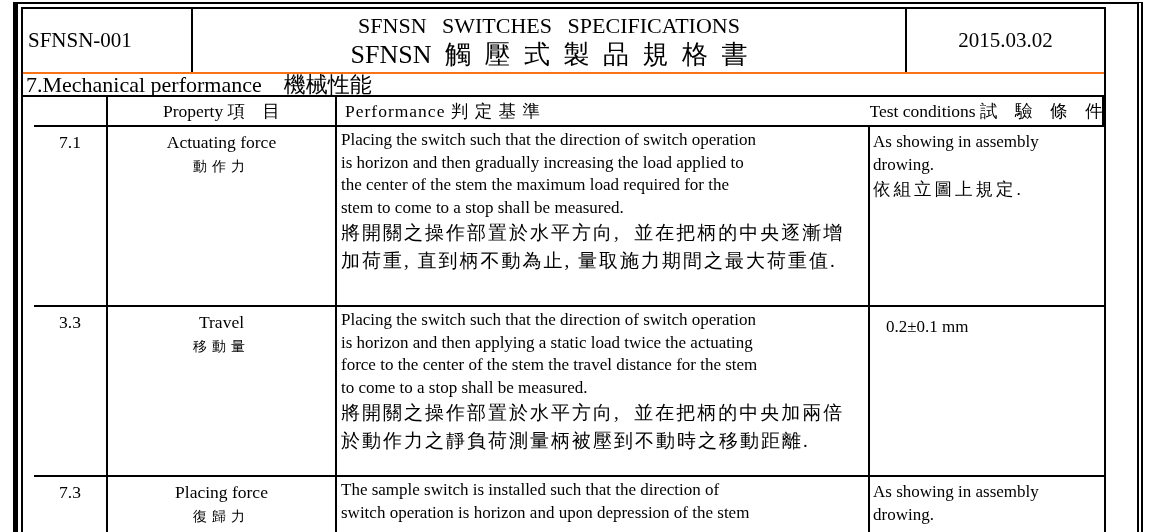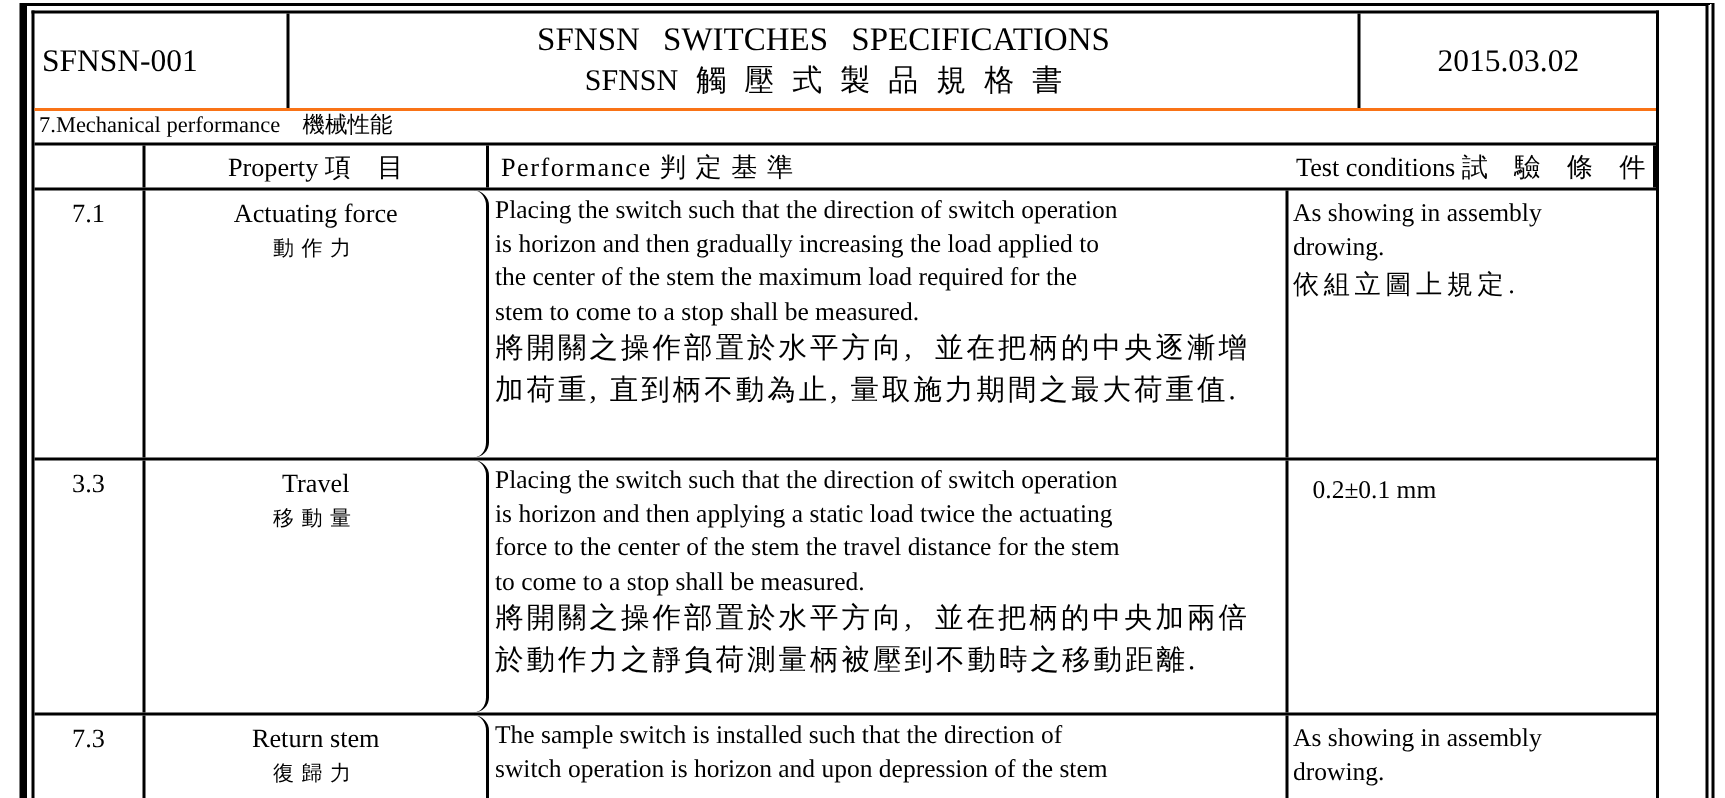--- a/index.html
+++ b/index.html
@@ -37,37 +37,38 @@
   .doc-code {
     display: flex; align-items: center;
     padding-left: 5px;
     font-size: 21px;
   }
   .doc-title {
     display: flex; flex-direction: column;
     align-items: center; justify-content: center;
   }
   .doc-title .en { font-size: 22px; line-height: 28px; word-spacing: 10px; }
-  .doc-title .zh { font-size: 20px; line-height: 29px; word-spacing: 7px; }
+  .doc-title .zh { font-size: 26px; line-height: 29px; word-spacing: 7px; }
   .doc-date {
     display: flex; align-items: center; justify-content: center;
     font-size: 21px;
   }
   
   .section-row {
     height: 21px;
     border-bottom: 2px solid #000;
-    font-size: 15px;
+    font-size: 22px;
     line-height: 21px;
     padding-left: 3px;
   }
   
   .grid-row {
     display: grid;
     grid-template-columns: 74px 229px 533px auto;
+    margin-left: 11px;
   }
   .header-row {
     height: 28px;
     border-bottom: 2px solid #000;
     font-size: 17.5px;
   }
   .header-row .cell {
     display: flex; align-items: center; justify-content: center;
     white-space: pre;
   }
@@ -75,21 +76,21 @@
   .data-row { border-bottom: 2px solid #000; }
   .data-row.cut { border-bottom: none; }
   .r1 { height: 178px; }
   .r2 { height: 168px; }
   .r3 { height: 120px; }
   .num-cell {
     text-align: center;
     font-size: 17.5px;
     padding-top: 5px;
   }
-  .prop-cell { text-align: center; padding-top: 4px; border-radius: 10px; }
+  .prop-cell { text-align: center; padding-top: 4px; }
   .prop-cell .en { font-size: 17.5px; line-height: 23px; }
   .prop-cell .zh { font-size: 14px; line-height: 26px; letter-spacing: 5px; }
   .test-cell { padding: 2px 2px 0 4px; }
   .test-cell .en {
     font-size: 17px; line-height: 22.5px;
     white-space: pre-wrap;
   }
   .test-cell .zh {
     font-size: 19px; line-height: 28px;
     letter-spacing: 2px;
@@ -168,21 +169,21 @@
       </div>
       <div class="cell last perf-cell">
         <div class="en indent">0.2±0.1 mm</div>
         <div class="zh"></div>
       </div>
     </div>
 
     <div class="grid-row data-row cut r3">
       <div class="cell num-cell">7.3</div>
       <div class="cell prop-cell">
-        <div class="en">Return stem</div>
+        <div class="en">Placing force</div>
         <div class="zh">復歸力</div>
       </div>
       <div class="cell test-cell">
         <div class="en">The sample switch is installed such that the direction of
 switch operation is horizon and upon depression of the stem</div>
         <div class="zh"></div>
       </div>
       <div class="cell last perf-cell">
         <div class="en">As showing in assembly
 drowing.</div>

